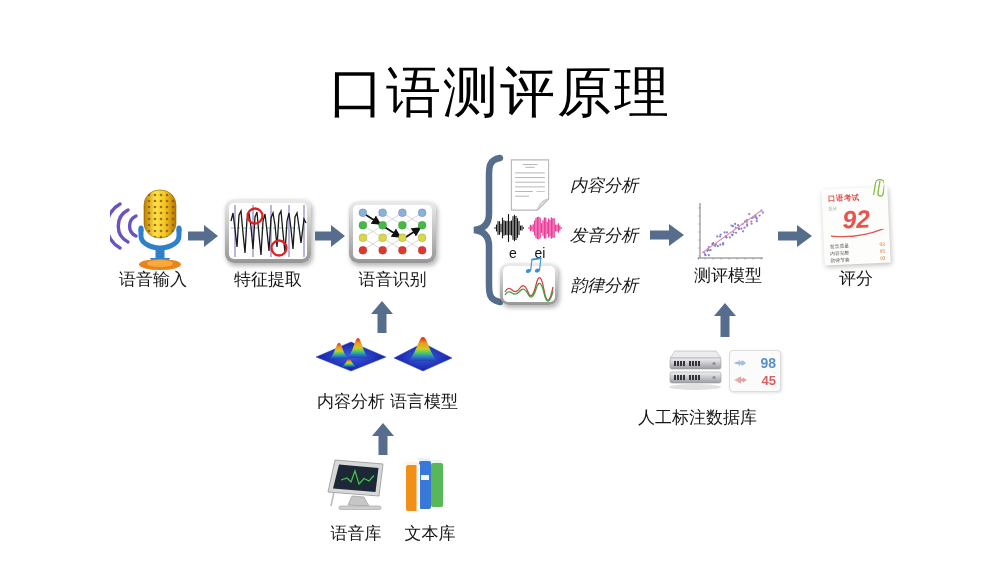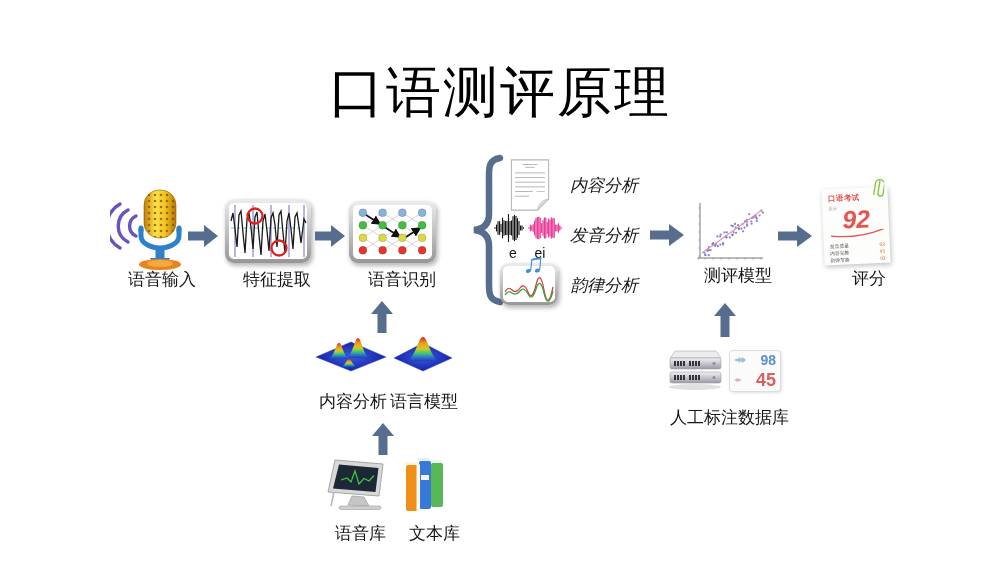--- a/index.html
+++ b/index.html
@@ -3,21 +3,21 @@
 <meta charset="utf-8">
 <style>
   html,body{margin:0;padding:0;background:#fff;}
   .stage{position:relative;width:1000px;height:563px;background:#fff;overflow:hidden;
          font-family:"Liberation Sans","DejaVu Sans",sans-serif;margin-top:12px;}
   svg{display:block;}
   .abs{position:absolute;}
   .title{position:absolute;left:0;right:0;top:44px;text-align:center;
          font-size:55px;font-weight:300;color:#000;letter-spacing:2px;}
   .lbl{position:absolute;font-size:17px;font-weight:400;color:#161616;
-       text-align:right;line-height:20px;white-space:nowrap;}
+       text-align:center;line-height:20px;white-space:nowrap;}
   .lbl-left{text-align:left;font-style:italic;}
   .arr{position:absolute;fill:#566d8e;}
   .thumb{position:absolute;border-radius:9px;
          background:linear-gradient(180deg,#ececec 0%,#bdbdbd 55%,#969696 100%);
          box-shadow:1.5px 2.5px 4px rgba(0,0,0,.28);padding:4px;box-sizing:border-box;}
   .thumb-inner{width:100%;height:100%;background:#fff;border-radius:5px;position:relative;}
   .phoneme{position:absolute;font-size:14px;color:#111;text-align:center;}
   
   .scorecard{position:absolute;left:823px;top:176px;width:66px;height:76px;background:#fdfdfb;
              box-shadow:1px 2px 5px rgba(0,0,0,.25);transform:rotate(-2.5deg);
@@ -29,21 +29,21 @@
   .sc-details{margin-top:5px;}
   .sc-row{display:flex;justify-content:space-between;font-size:4.8px;line-height:7px;color:#555;}
   .sc-row .v{color:#e07830;}
   
   .anno-card{position:absolute;left:729px;top:338px;width:52px;height:42px;background:#fbfbfb;
              border:1px solid #ddd;border-radius:4px;box-shadow:1px 1px 3px rgba(0,0,0,.12);
              display:flex;flex-direction:column;justify-content:center;gap:2px;padding:2px 4px;
              box-sizing:border-box;}
   .anno-row{display:flex;align-items:center;gap:14px;}
   .anno-num-good{font-size:14px;font-weight:bold;color:#5b8fc9;}
-  .anno-num-bad{font-size:18px;font-weight:bold;color:#d86060;}
+  .anno-num-bad{font-size:13px;font-weight:bold;color:#d86060;}
   .music-note{position:absolute;top:-17px;left:20px;font-size:29px;color:#3a8fd8;
               transform:rotate(6deg);line-height:1;}
 </style>
 </head>
 <body>
 
 <div class="stage">
 
   <svg width="0" height="0" style="position:absolute" aria-hidden="true">
     <defs>
@@ -499,15 +499,15 @@
             <line x1="12.7" x2="12.7" y1="4.05" y2="7.95" stroke="#d86060" stroke-width="0.9"></line>
             <line x1="14.1" x2="14.1" y1="2.67" y2="9.33" stroke="#d86060" stroke-width="0.9"></line>
             <line x1="15.5" x2="15.5" y1="3.86" y2="8.14" stroke="#d86060" stroke-width="0.9"></line>
             <line x1="16.9" x2="16.9" y1="5.05" y2="6.95" stroke="#d86060" stroke-width="0.9"></line>
             <line x1="18.299999999999997" x2="18.299999999999997" y1="5.30" y2="6.70" stroke="#d86060" stroke-width="0.9"></line>
           </g>
       </svg>
       <span class="anno-num-bad">45</span>
     </div>
   </div>
-  <div class="lbl" style="left:670px;top:396px;width:116px">人工标注数据库</div>
+  <div class="lbl" style="left:638px;top:396px;width:116px">人工标注数据库</div>
 
 </div>
 
 </body></html>

